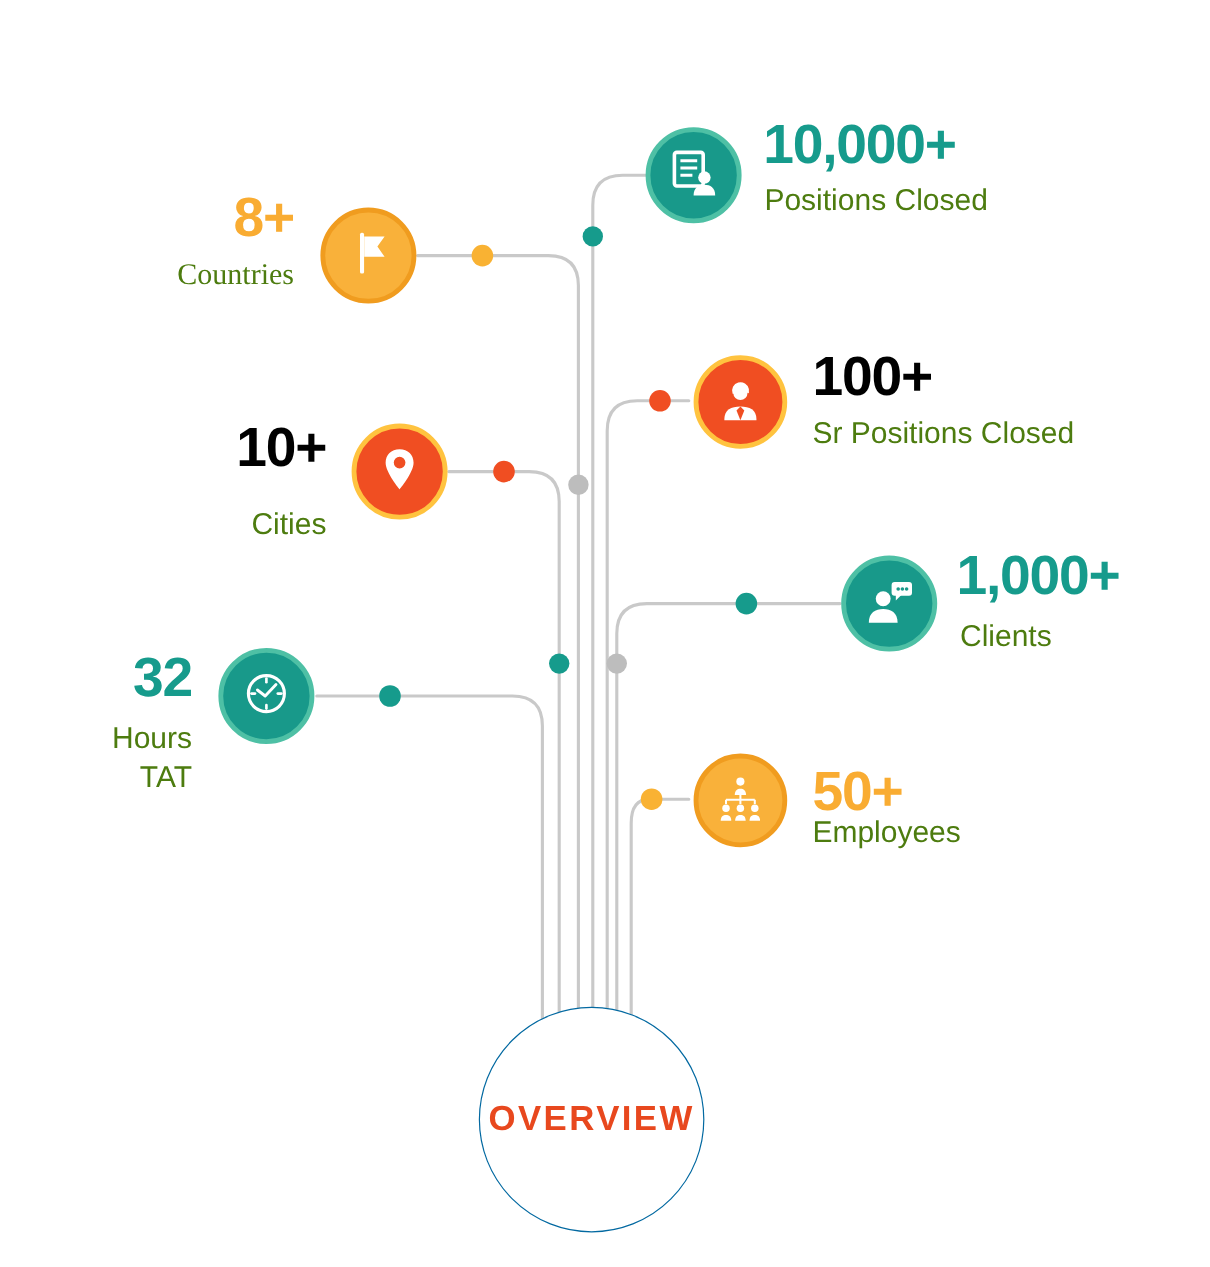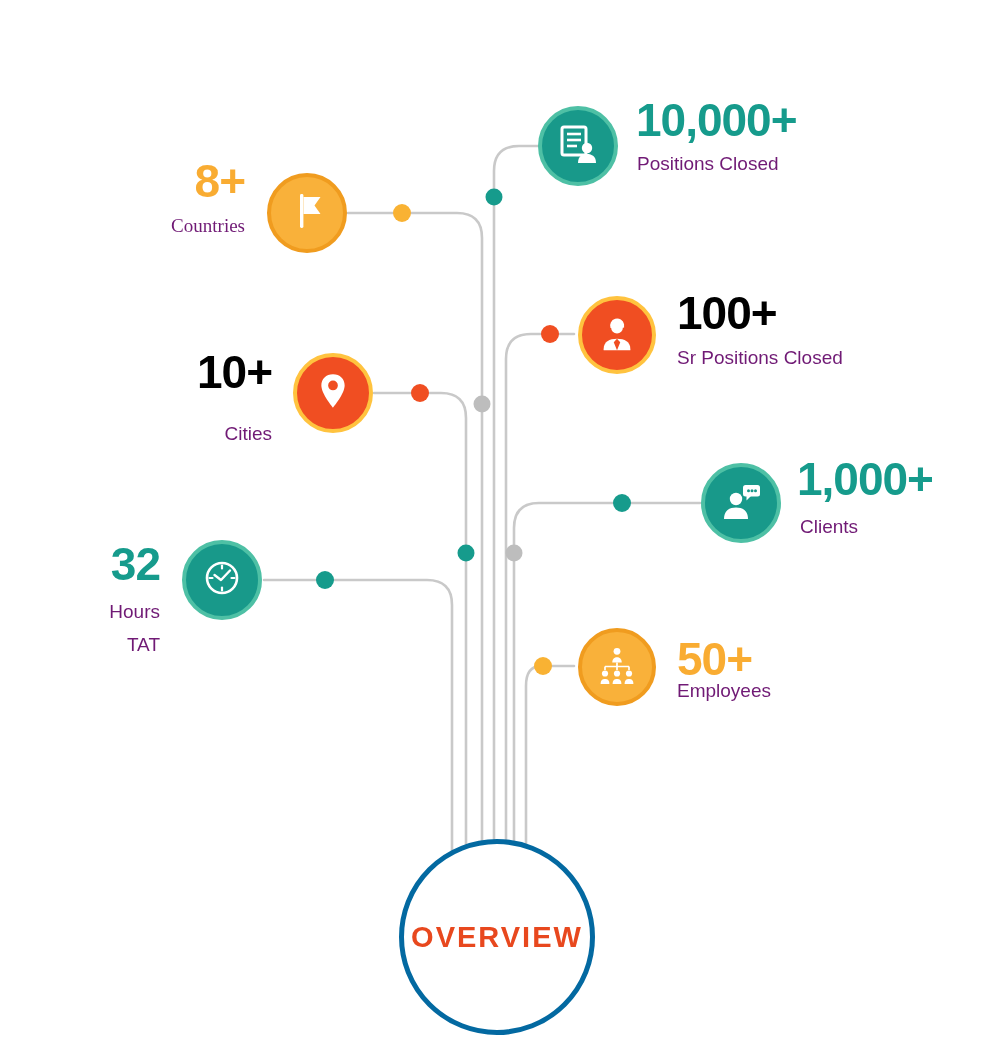--- a/index.html
+++ b/index.html
@@ -14,28 +14,28 @@
     z-index:2;box-sizing:content-box;
   }
   .node.teal{background:#18998A;border:4px solid #4EC0A5;}
   .node.amber{background:#F9B13A;border:4px solid #F09C1F;}
   .node.red{background:#F04E22;border:4px solid #FFC33F;}
   .stat-value{
     position:absolute;z-index:2;font-weight:700;font-size:46px;line-height:1;
     letter-spacing:-1px;white-space:nowrap;
   }
   .stat-label{
-    position:absolute;z-index:2;font-weight:400;font-size:19px;line-height:1.25;
-    color:#701a75;white-space:nowrap;
+    position:absolute;z-index:2;font-weight:400;font-size:25px;line-height:1.25;
+    color:#4d7c0f;white-space:nowrap;
   }
   .c-teal{color:#169B8C;} .c-amber{color:#F9AC32;} .c-red{color:#000000;}
   .align-r{text-align:right;}
   .overview{
     position:absolute;left:399px;top:839px;width:186px;height:186px;border-radius:50%;
-    background:#ffffff;border:5px solid #0369a1;z-index:3;
+    background:#ffffff;border:1px solid #0369a1;z-index:3;
     display:flex;align-items:center;justify-content:center;
   }
   .overview-label{
     color:#E8481E;font-weight:700;font-size:29px;letter-spacing:2px;
   }
 </style>
 </head>
 <body>
 
 <div class="stage">

